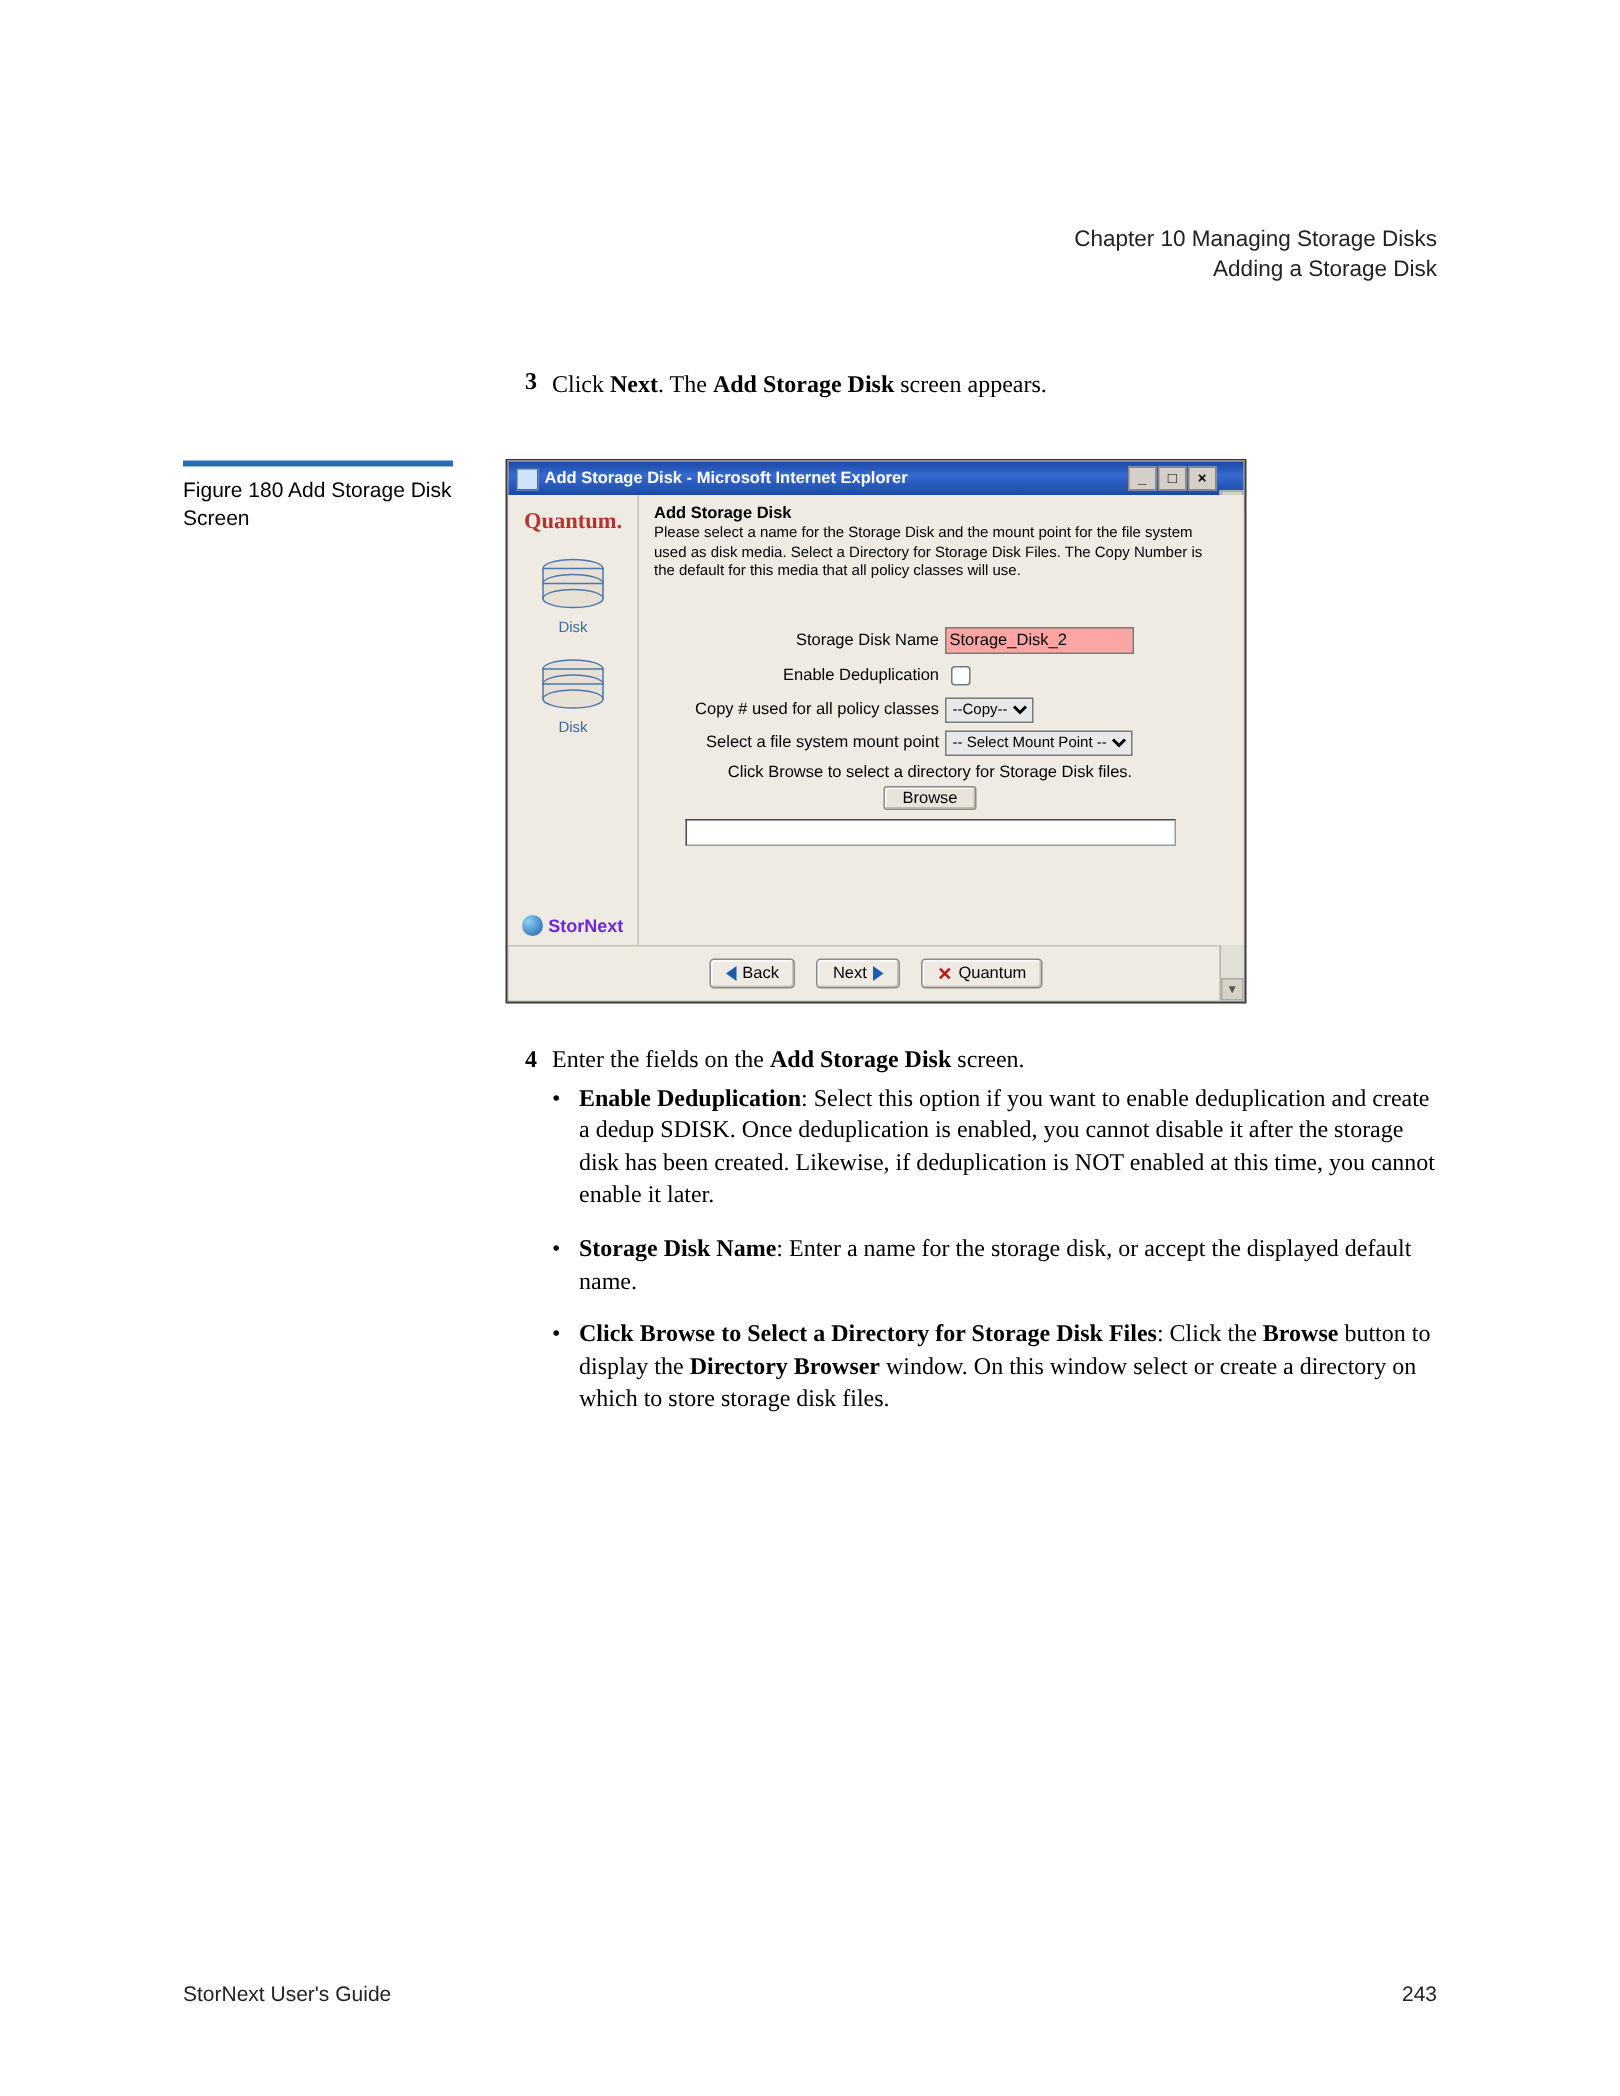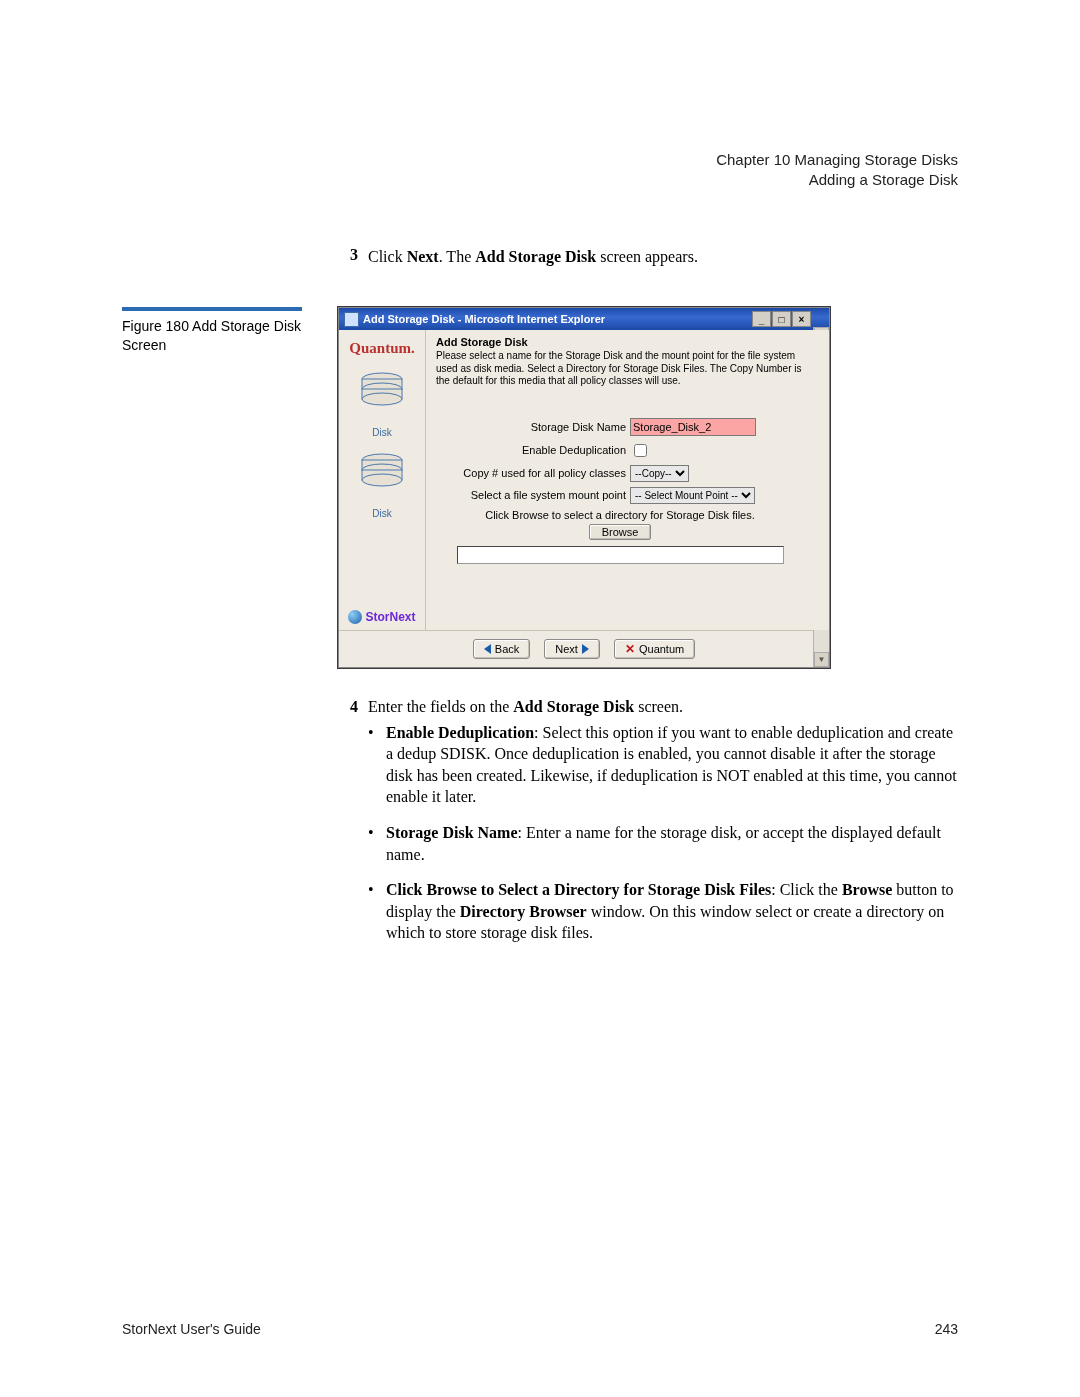--- a/index.html
+++ b/index.html
@@ -125,21 +125,21 @@
     font-family: Georgia, serif;
     font-weight: bold;
     color: #b93131;
     font-size: 15px;
   }
   .disk-stack {
     display:flex; flex-direction:column; align-items:center;
     margin-top: 6px;
   }
   .disk-stack svg { display:block; }
-  .disk-label { font-size:10px; color:#3a6aa3; margin-top:16px; }
+  .disk-label { font-size:10px; color:#3a6aa3; margin-top:2px; }
   .stornext-logo {
     margin-top: auto;
     font-weight: bold;
     font-size: 12px;
     color:#6d28d9;
     display:flex; align-items:center; gap:3px;
   }
   .globe {
     width:14px; height:14px; border-radius:50%;
     background: radial-gradient(circle at 30% 30%, #8fd0f5, #1a5eab);

